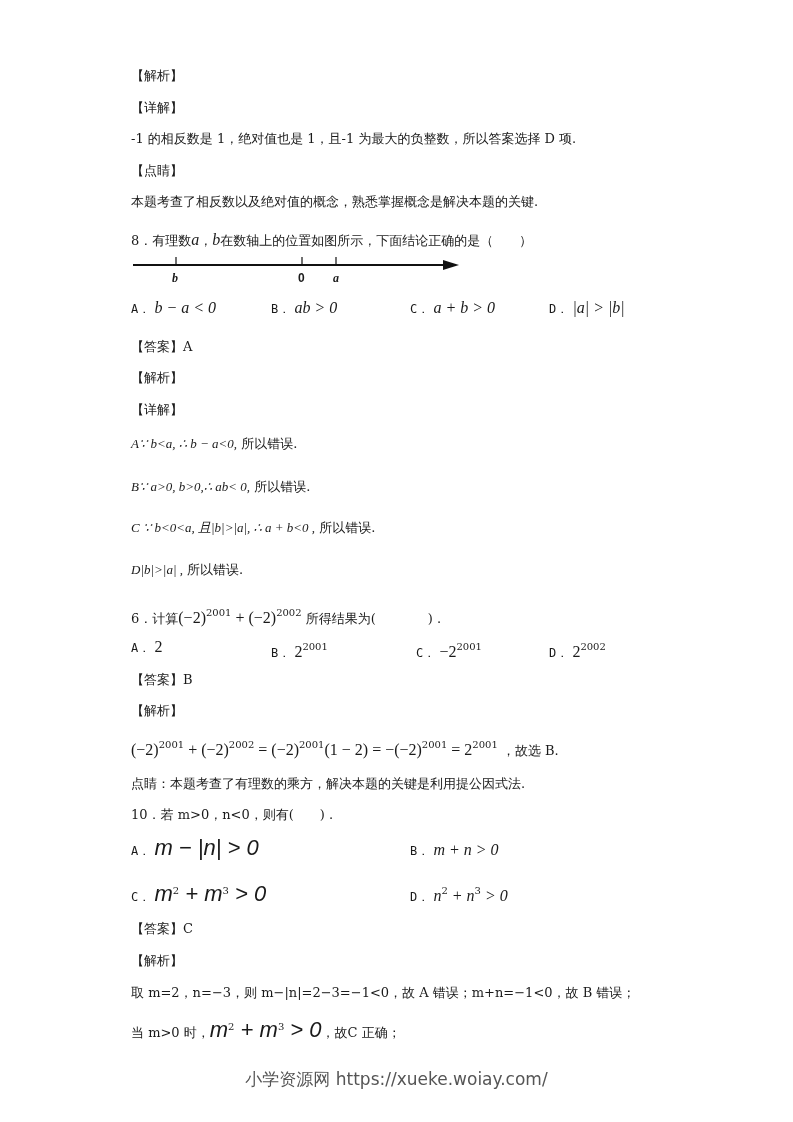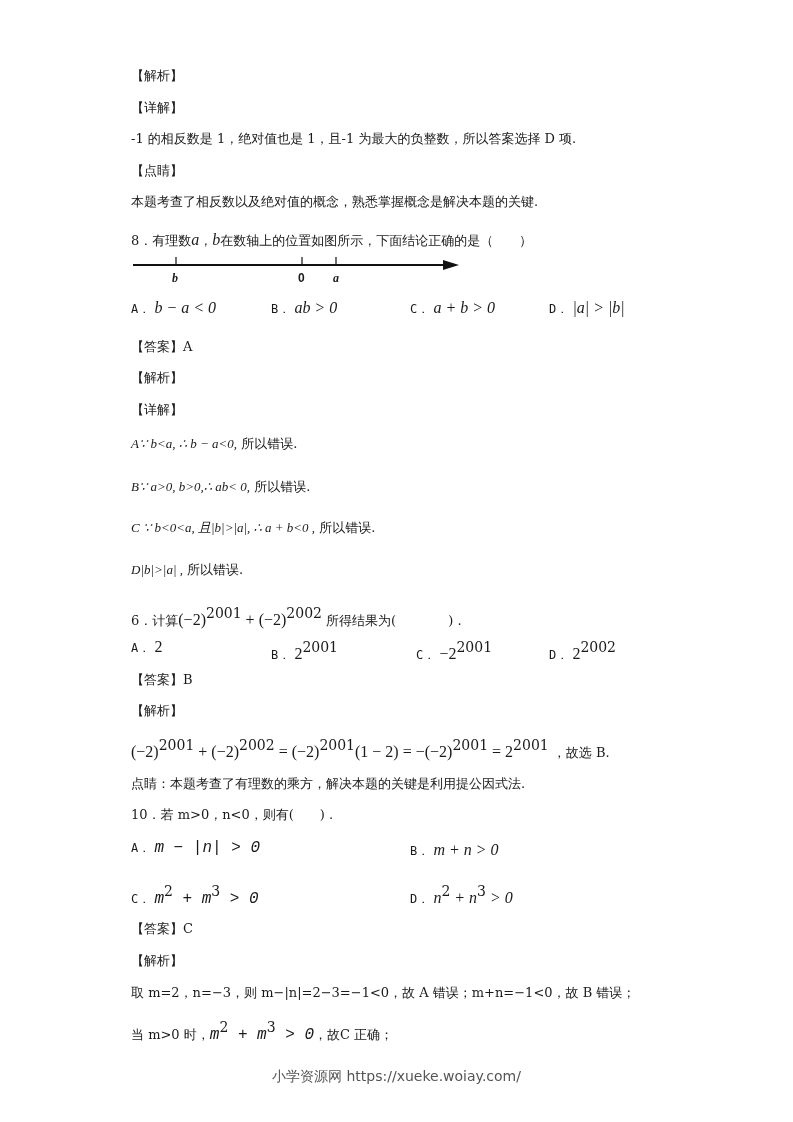--- a/index.html
+++ b/index.html
@@ -1,28 +1,28 @@
 <!DOCTYPE html>
 <html><head>
 <meta charset="utf-8">
 <style>
   html, body { margin: 0; padding: 0; background: #ffffff; }
   body { width: 793px; height: 1122px; position: relative; overflow: hidden;
          font-family: "DejaVu Serif", "Liberation Serif", serif; color: #1a1a1a; }
   .line { position: absolute; left: 131px; font-size: 13px; line-height: 16px; white-space: nowrap; }
   .math { font-family: "Liberation Serif", "DejaVu Serif", serif; font-style: italic; font-size: 16px; }
   .math-up { font-family: "Liberation Serif", "DejaVu Serif", serif; font-size: 16px; }
-  .math-big { font-family: Liberation Mono, monospace; font-style: italic; font-size: 16px; }
+  .math-big { font-family: Liberation Sans, sans-serif; font-style: italic; font-size: 22px; }
   .small-it { font-family: "Liberation Serif", serif; font-style: italic; font-size: 13px; margin-top: 26px; }
-  sup { font-size: 14px; vertical-align: 7px; font-style: normal; }
+  sup { font-size: 10px; vertical-align: 7px; font-style: normal; }
   .opt { position: absolute; font-size: 13px; line-height: 14px; white-space: nowrap; }
   .label { font-family: "DejaVu Sans Mono", "Liberation Mono", monospace; font-size: 12px; }
   .numline { position: absolute; left: 131px; top: 248px; width: 330px; height: 40px; }
   .footer { position: absolute; left: 0; width: 793px; top: 1068px; text-align: center;
-            font-family: "DejaVu Sans", "Liberation Sans", sans-serif; font-size: 14px; color: #555; }
+            font-family: "DejaVu Sans", "Liberation Sans", sans-serif; font-size: 17px; color: #555; }
 </style>
 </head>
 <body>
 
 <div class="line" style="top:68px;">【解析】</div>
 <div class="line" style="top:100px;">【详解】</div>
 <div class="line" style="top:131px;">-1 的相反数是 1，绝对值也是 1，且-1 为最大的负整数，所以答案选择 D 项.</div>
 <div class="line" style="top:163px;">【点睛】</div>
 <div class="line" style="top:194px;">本题考查了相反数以及绝对值的概念，熟悉掌握概念是解决本题的关键.</div>
 

